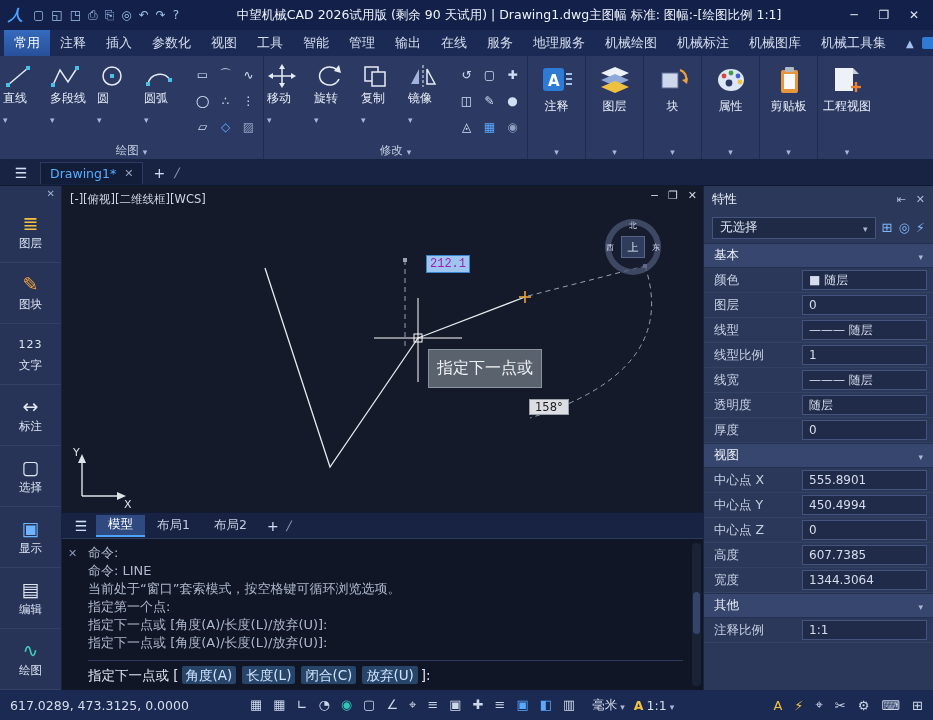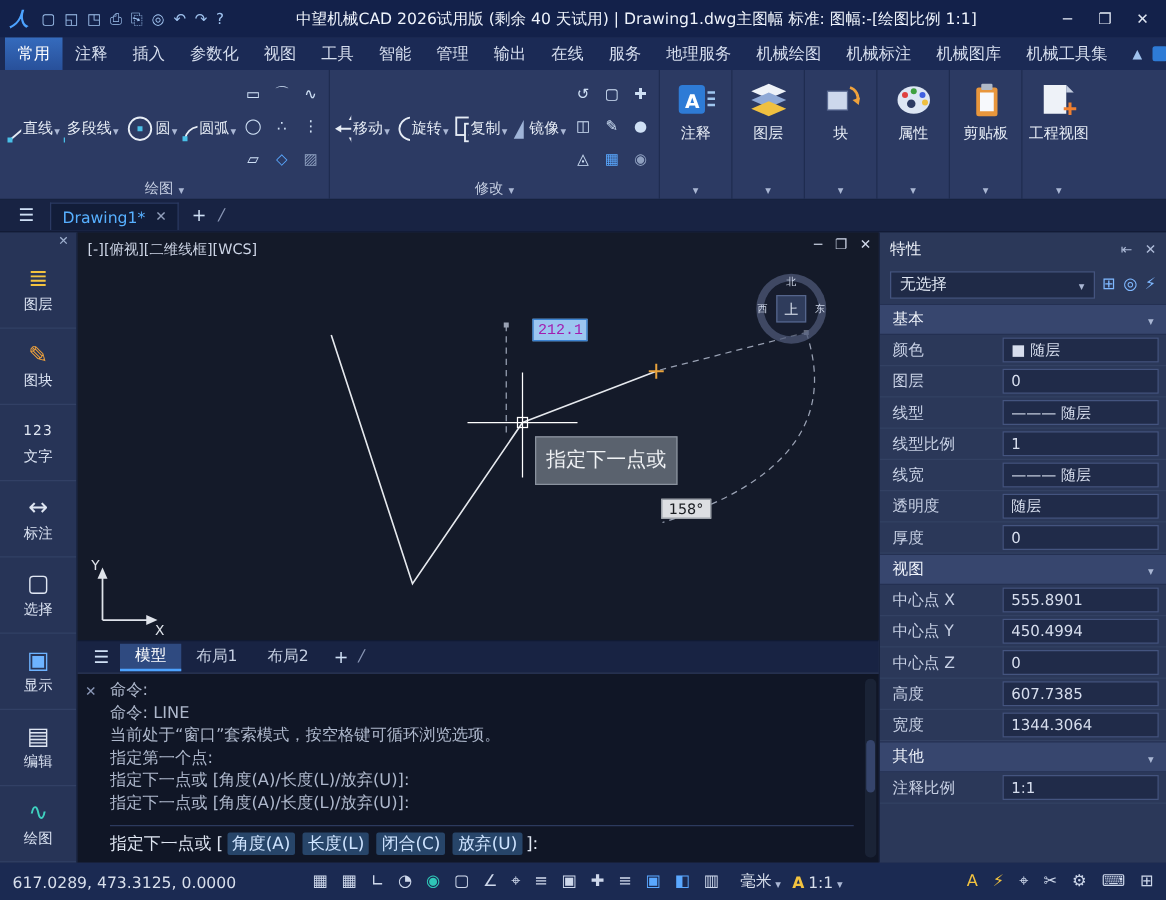--- a/index.html
+++ b/index.html
@@ -22,21 +22,21 @@
   .rtab:first-child{background:linear-gradient(#356bbd,#28509a);color:#fff}
   .rtab-end{margin-left:auto;display:flex;gap:8px;align-items:center;padding:0 10px;color:#9fc2ee;font-size:10px}
   .rtab-end .blue-sq{width:12px;height:12px;background:#2e7bd6;border-radius:2px}
 
   
   .ribbon{height:104px;background:#2c3a63;display:flex;border-bottom:1px solid #16223f}
   .rgroup{display:flex;flex-direction:column;border-right:1px solid #1f2c50;padding:3px 3px 0}
   .rgroup-body{flex:1;display:flex;align-items:stretch;gap:2px}
   .rgroup-label{height:17px;display:flex;align-items:center;justify-content:center;gap:4px;color:#c6cfe2;font-size:11.5px}
   .caret::after{content:"▾";font-size:9px;color:#aab7d4}
-  .tool{width:45px;display:flex;align-items:center;justify-content:flex-start;gap:1px;padding-top:4px}
+  .tool{width:45px;display:flex;flex-direction:column;justify-content:flex-start;gap:1px;padding-top:4px}
   .tool-label{font-size:12px;color:#e6ecf5;white-space:nowrap}
   .small-grid{display:grid;grid-template-columns:repeat(3,23px);grid-auto-rows:26px;align-self:center}
   .sg{display:flex;align-items:center;justify-content:center;font-size:12px;color:#cfe0f5}
   .sg:nth-child(8){color:#5aa8ff}.sg:nth-child(9){color:#8fa0c0}
   .bgroup{width:58px;display:flex;flex-direction:column;border-right:1px solid #1f2c50;padding:3px 0 0}
   .bbtn{flex:1;display:flex;flex-direction:column;align-items:center;justify-content:flex-start;gap:3px;padding-top:6px}
   .bbtn-label{font-size:12px;color:#e6ecf5;white-space:nowrap}
 
   
   .docbar{height:26px;background:#182343;display:flex;align-items:center;gap:6px;padding:0 8px;border-bottom:1px solid #101a33}
@@ -132,21 +132,21 @@
     <span class="tbi">▢</span>
         <span class="tbi">◱</span>
         <span class="tbi">◳</span>
         <span class="tbi">⎙</span>
         <span class="tbi">⎘</span>
         <span class="tbi">◎</span>
         <span class="tbi">↶</span>
         <span class="tbi">↷</span>
         <span class="tbi">?</span>
       </span>
-    <div class="tb-title">中望机械CAD 2026试用版 (剩余 40 天试用) | Drawing1.dwg主图幅 标准: 图幅:-[绘图比例 1:1]</div>
+    <div class="tb-title">中望机械CAD 2026试用版 (剩余 90 天试用) | Drawing1.dwg主图幅 标准: 图幅:-[绘图比例 1:1]</div>
     <div class="win-controls">
       <span>─</span>
       <span>❐</span>
       <span class="win-close">✕</span>
     </div>
   </div>
 
   <div class="rtab-row">
     <div class="rtabs">
 

